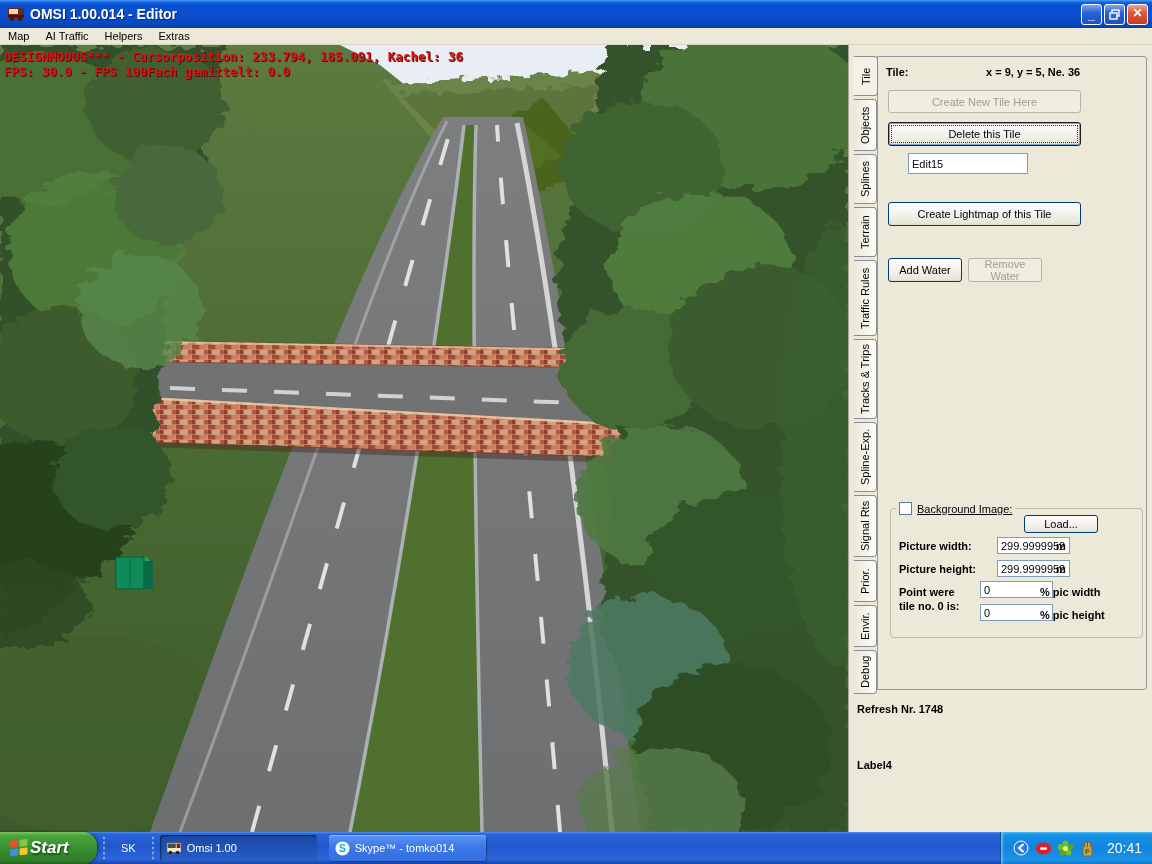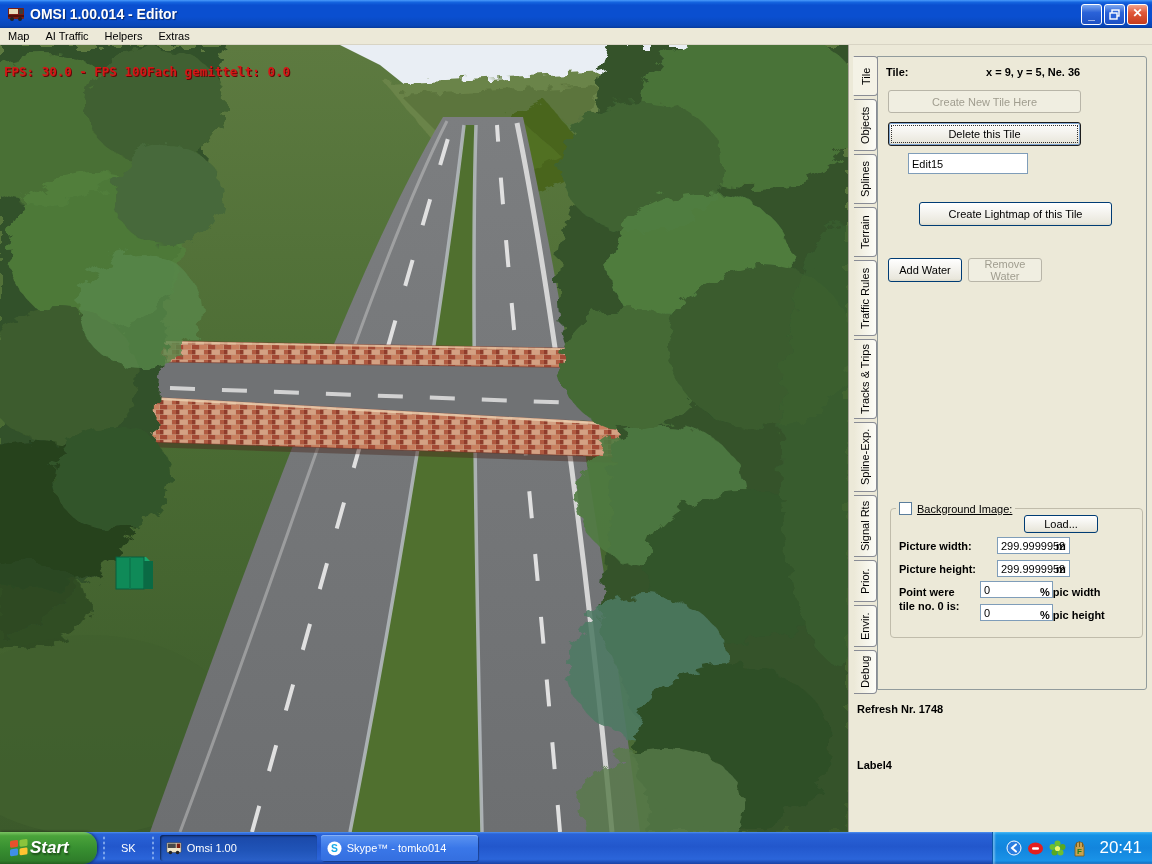--- a/index.html
+++ b/index.html
@@ -61,28 +61,28 @@
   
   .taskbar { position:absolute; left:0; top:832px; width:1152px; height:32px;
     background:linear-gradient(#5193ef 0%, #2a63d8 6%, #2257cc 45%, #2b65da 85%, #1941a5 100%); display:flex; align-items:center; }
   .start-btn { height:32px; width:97px; border-radius:0 14px 14px 0;
     background:linear-gradient(#7bc463 0%, #4aa33a 12%, #389031 50%, #2f7d2a 90%, #245f20 100%);
     box-shadow:1px 0 3px rgba(0,0,0,.5); display:flex; align-items:center; padding-left:8px;
     color:#fff; font-weight:bold; font-style:italic; font-size:17px; text-shadow:1px 2px 2px #1c4a17; }
   .tb-sep { width:6px; height:26px; margin:0 4px; background-image:radial-gradient(circle, #9ec1f5 1px, transparent 1.2px);
     background-size:4px 5px; background-position:center; }
   .lang-ind { color:#fff; font-size:11px; padding:4px 10px; }
-  .task-btn { height:26px; width:157px; margin-right:4px; border-radius:3px; display:flex; align-items:center; gap:5px;
+  .task-btn { height:26px; width:157px; margin-right:12px; border-radius:3px; display:flex; align-items:center; gap:5px;
     padding:12px 6px; color:#fff; font-size:11px; }
   .task-btn.active { background:linear-gradient(#1a48a8, #2054b8 60%, #2a60c8); box-shadow:inset 1px 1px 2px rgba(0,0,0,.55); }
   .task-btn.inactive { background:linear-gradient(#5b94f2, #3a77e8 50%, #346fe0); box-shadow:inset 0 1px 0 #85b0f5, 1px 1px 1px rgba(0,0,0,.3); }
   .tray { margin-left:auto; height:32px; display:flex; align-items:center; gap:5px; padding:0 10px 0 12px;
     background:linear-gradient(#35b2f5 0%, #1591e5 10%, #1285dd 50%, #1a93e8 90%, #0e64b8 100%);
     border-left:1px solid #0a57a8; box-shadow:inset 2px 0 2px rgba(255,255,255,.35); }
-  .tray-clock { color:#fff; font-size:17px; margin-left:6px; }
+  .tray-clock { color:#fff; font-size:14px; margin-left:6px; }
   .tray-ico { width:17px; height:17px; display:flex; align-items:center; justify-content:center; }
 </style>
 </head>
 <body>
 
 <div class="screen">
 
   <div class="titlebar">
     <svg class="app-icon" viewBox="0 0 18 18">
       <rect x="1" y="3" width="16" height="11" rx="1" fill="#7a1d12"></rect>
@@ -213,20 +213,21 @@
         <ellipse cx="632" cy="322" rx="72" ry="62" fill="#456b36"></ellipse>
         <ellipse cx="762" cy="302" rx="92" ry="82" fill="#3a5c2e"></ellipse>
         <ellipse cx="662" cy="452" rx="86" ry="72" fill="#4f7a41" opacity="0.9"></ellipse>
         <ellipse cx="742" cy="522" rx="96" ry="76" fill="#33542a"></ellipse>
         <ellipse cx="648" cy="622" rx="80" ry="72" fill="#4e7a63" opacity="0.85"></ellipse>
         <ellipse cx="732" cy="702" rx="100" ry="82" fill="#2f4f26"></ellipse>
         <ellipse cx="662" cy="762" rx="82" ry="60" fill="#577a4a" opacity="0.8"></ellipse>
         <ellipse cx="840" cy="400" rx="60" ry="220" fill="#3b5f30" opacity="0.7"></ellipse>
       </g>
     </svg>
+    <div class="debug-text debug-line1">DESIGNMODUS*** - Cursorposition: 233.794, 185.091, Kachel: 36</div>
     <div class="debug-text debug-line2">FPS: 30.0 - FPS 100Fach gemittelt: 0.0</div>
   </div>
 
   <div class="panel">
     <div class="tabpage"></div>
 
     <div class="tabstrip">
       <div class="vtab sel" style="height:40px">Tile</div>
       <div class="vtab" style="height:52px">Objects</div>
       <div class="vtab" style="height:50px">Splines</div>
@@ -242,21 +243,21 @@
 
     <div class="p-label" style="left:37px; top:21px;">Tile:</div>
     <div class="p-label" style="left:137px; top:21px;">x = 9, y = 5, Ne. 36</div>
 
     <button class="xp-btn disabled" style="left:39px; top:45px; width:193px; height:23px;" disabled="">Create New Tile Here</button>
 
     <button class="xp-btn default-focus" style="left:39px; top:77px; width:193px; height:24px;">Delete this Tile</button>
 
     <input class="xp-input" style="left: 39px; top: 108px; width: 120px; height: 21px;" value="Edit15">
 
-    <button class="xp-btn" style="left:39px; top:157px; width:193px; height:24px;margin-left:31px;">Create Lightmap of this Tile</button>
+    <button class="xp-btn" style="left:39px; top:157px; width:193px; height:24px;">Create Lightmap of this Tile</button>
 
     <button class="xp-btn" style="left:39px; top:213px; width:74px; height:24px;">Add Water</button>
     <button class="xp-btn disabled" style="left:119px; top:213px; width:74px; height:24px;" disabled="">Remove Water</button>
 
     <div class="groupbox" style="left:41px; top:463px; width:253px; height:130px;">
       <div class="group-caption">
         <span class="xp-check"></span>
         <span>Background Image:</span>
       </div>
       <button class="xp-btn" style="left:133px; top:6px; width:74px; height:18px;">Load...</button>

